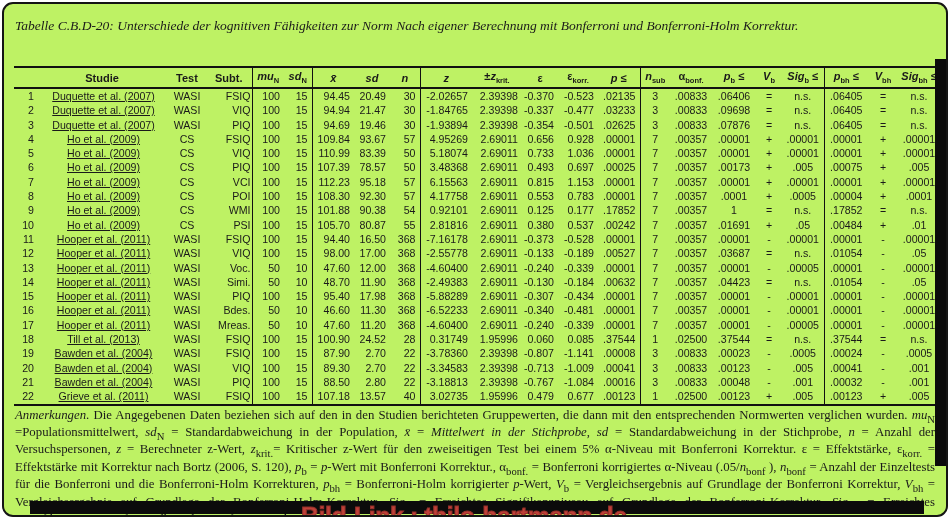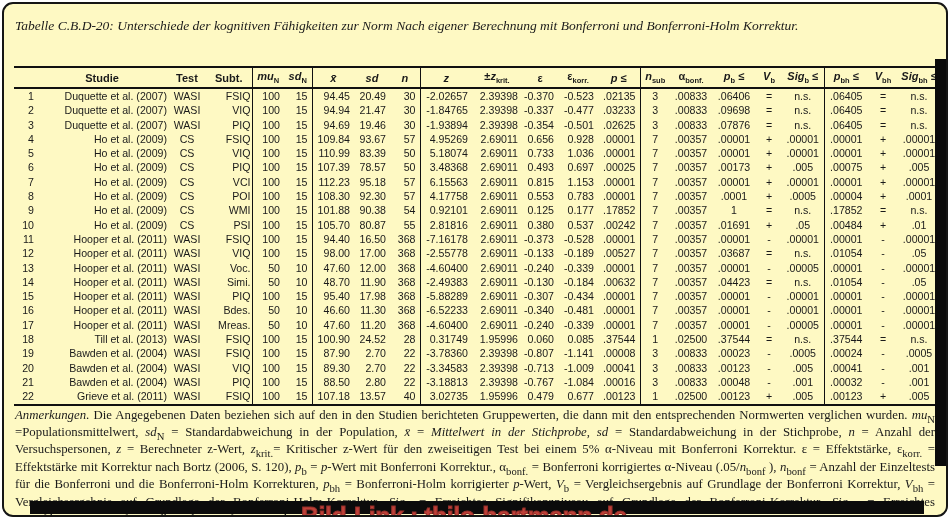--- a/index.html
+++ b/index.html
@@ -1,30 +1,30 @@
 <!DOCTYPE html>
 <html><head>
 <meta charset="utf-8">
 <style>
   html,body{margin:0;padding:0;background:#fff;}
   body{width:950px;height:519px;position:relative;font-family:"Liberation Sans",sans-serif;color:#1a1a1a;}
-  .page{position:absolute;inset:2px;background:#fef9c3;border:2px solid #151515;border-radius:11px;overflow:hidden;}
+  .page{position:absolute;inset:2px;background:#bef264;border:2px solid #151515;border-radius:11px;overflow:hidden;}
   .caption{margin:14px 12px 0 11px;font-family:"Liberation Serif",serif;font-style:italic;font-size:13.5px;line-height:16px;white-space:nowrap;}
   table.stats{border-collapse:collapse;table-layout:fixed;width:926px;margin:32px 0 0 10px;border-top:2px solid #111;border-bottom:2px solid #111;}
   col.c-num{width:22px}col.c-studie{width:132px}col.c-test{width:38px}col.c-subt{width:46px}
   col.c-mu{width:32px}col.c-sdn{width:28px}col.c-xbar{width:42px}col.c-sd{width:36px}col.c-n{width:30px}
   col.c-z{width:52px}col.c-zkrit{width:50px}col.c-eps{width:36px}col.c-epsk{width:40px}col.c-p{width:42px}
   col.c-nsub{width:30px}col.c-abonf{width:42px}col.c-pb{width:44px}col.c-vb{width:26px}col.c-sigb{width:42px}
   col.c-pbh{width:44px}col.c-vbh{width:30px}col.c-sigbh{width:42px}
   th{font-size:11px;font-weight:bold;height:19px;border-bottom:2px solid #111;padding:0 1px;text-align:center;vertical-align:middle;white-space:nowrap;}
   th sub,td sub{font-size:7.5px;}
   th i{font-style:italic;}
   td{font-size:10.6px;height:14.3px;line-height:14.3px;padding:0 1px;text-align:center;white-space:nowrap;overflow:hidden;}
   td:nth-child(1){text-align:right;padding-right:2px;}
-  td:nth-child(2){text-align:right;padding-left:4px;}
+  td:nth-child(2){text-align:center;padding-left:4px;text-decoration:underline;}
   td:nth-child(4){text-align:right;padding-left:5px;}
   td:nth-child(n+5):nth-child(-n+14){text-align:right;padding-right:4px;}
   th:nth-child(5),td:nth-child(5),
   th:nth-child(7),td:nth-child(7),
   th:nth-child(10),td:nth-child(10),
   th:nth-child(15),td:nth-child(15),
   th:nth-child(20),td:nth-child(20){border-left:1px solid #111;}
   .notes{margin:3px 11px 0 11px;font-family:"Liberation Serif",serif;font-size:12.8px;line-height:13.9px;text-align:justify;}
   .artifact-right{position:absolute;left:931px;top:55px;width:14px;height:407px;background:#0b0b0b;}
   .artifact-bottom{position:absolute;left:26px;top:497px;width:894px;height:13px;background:#0b0b0b;}

